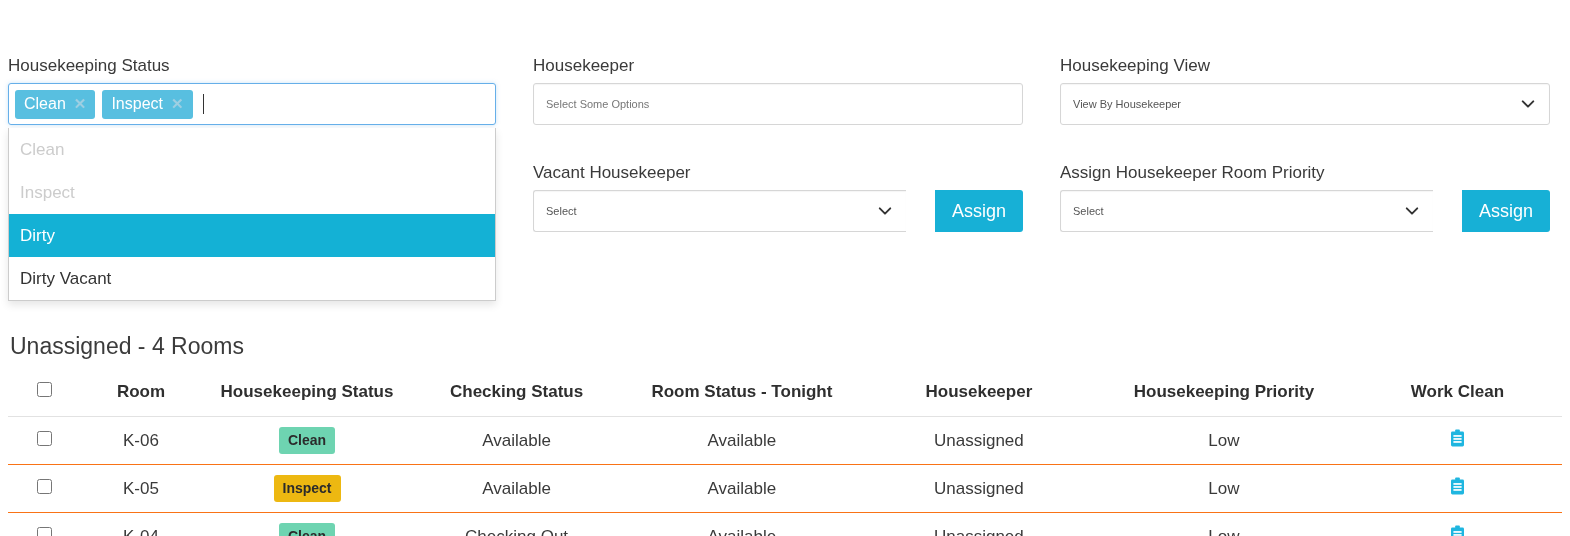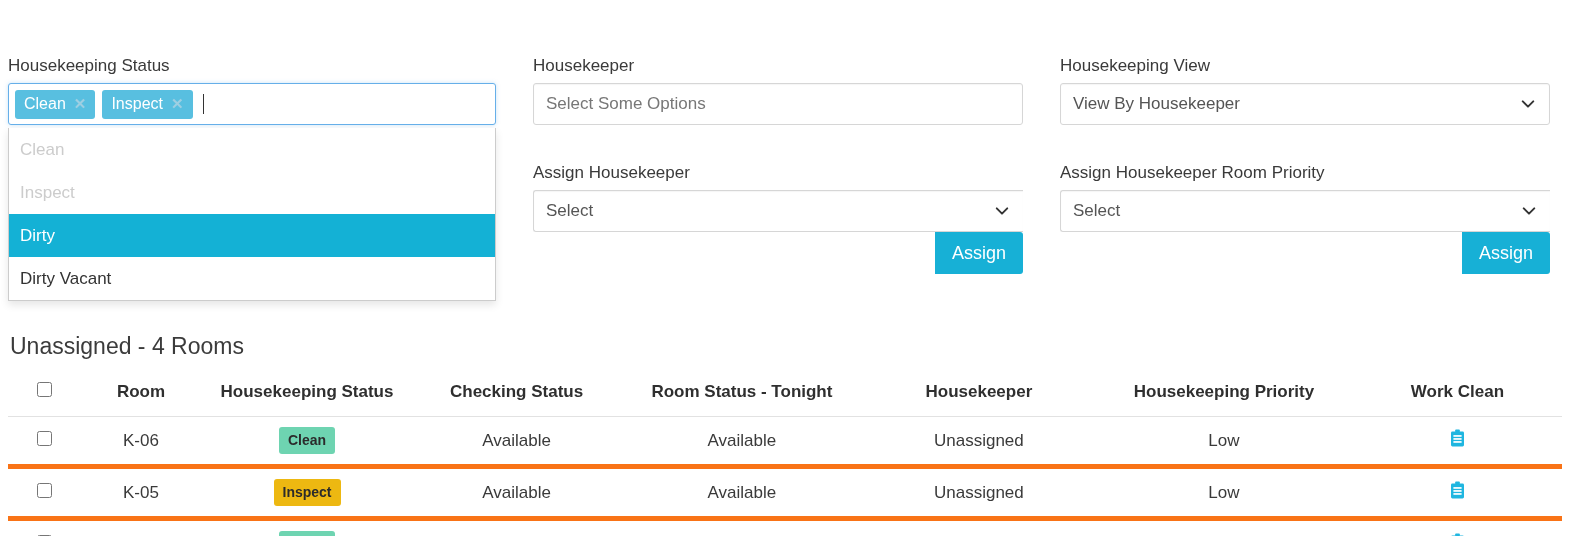--- a/index.html
+++ b/index.html
@@ -96,28 +96,28 @@
   
   .input-box, .select-box {
     width: 100%;
     height: 42px;
     border: 1px solid #d6d6d6;
     border-radius: 3px;
     background: #ffffff;
     display: flex;
     align-items: center;
     padding: 16px 12px;
-    font-size: 17px;
+    font-size: 11px;
     color: #777777;
     box-shadow: inset 0 1px 1px rgba(0,0,0,0.04);
   }
   .select-box { color: #555555; justify-content: space-between; padding-right: 14px; }
   .chev { width: 14px; height: 14px; flex: 0 0 auto; }
 
-  .assign-row { display: flex; align-items: flex-end; width: 100%; flex-direction: column; }
+  .assign-row { display: flex; align-items: flex-start; width: 100%; }
   .assign-row .select-box { border-right: none; border-radius: 3px 0 0 3px; flex: 1 1 auto; }
   .assign-btn {
     flex: 0 0 auto;
     height: 42px;
     background: #17b0d6;
     color: #ffffff;
     border: none;
     border-radius: 0 3px 3px 0;
     font-size: 18px;
     font-family: "Liberation Sans", sans-serif;
@@ -153,21 +153,21 @@
     color: #2f2f2f;
     padding: 4px 4px 14px 4px;
     text-align: center;
     border-bottom: 1px solid #e2e2e2;
     white-space: nowrap;
   }
   table.rooms td {
     padding: 10px 4px;
     text-align: center;
     color: #3a3a3a;
-    border-bottom: 5px solid #f97316;
+    border-bottom: 1px solid #f97316;
     height: 39px;
   }
   .col-check { width: 62px; }
   .col-room { width: 105px; }
   .col-hkstatus { width: 178px; }
   .col-exp { width: 180px; }
   .col-tonight { width: 208px; }
   .col-hker { width: 200px; }
   .col-prio { width: 222px; }
   .col-wo { width: 180px; }
@@ -223,21 +223,21 @@
       <div class="field-label">Housekeeping View</div>
       <div class="select-box">
         <span>View By Housekeeper</span>
         <svg class="chev" viewBox="0 0 16 16">
           <path d="M2 5 L8 11 L14 5" fill="none" stroke="#333" stroke-width="2.2" stroke-linecap="round" stroke-linejoin="round"></path>
         </svg>
       </div>
     </div>
 
     <div class="col col-b2">
-      <div class="field-label">Assign Housekeeper</div>
+      <div class="field-label">Vacant Housekeeper</div>
       <div class="assign-row">
         <div class="select-box">
           <span>Select</span>
           <svg class="chev" viewBox="0 0 16 16">
             <path d="M2 5 L8 11 L14 5" fill="none" stroke="#333" stroke-width="2.2" stroke-linecap="round" stroke-linejoin="round"></path>
           </svg>
         </div>
         <button class="assign-btn">Assign</button>
       </div>
     </div>

